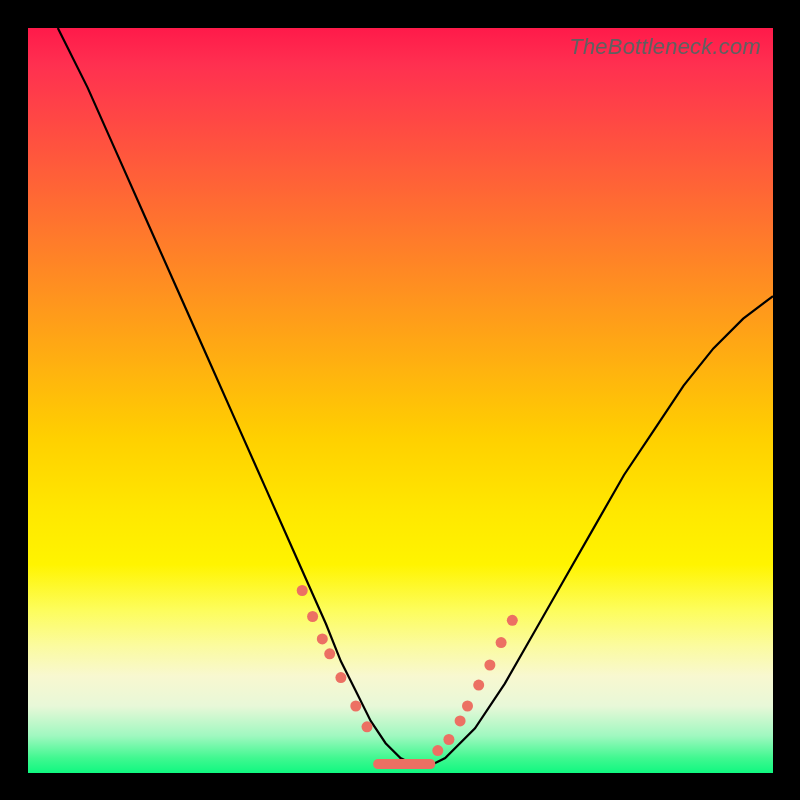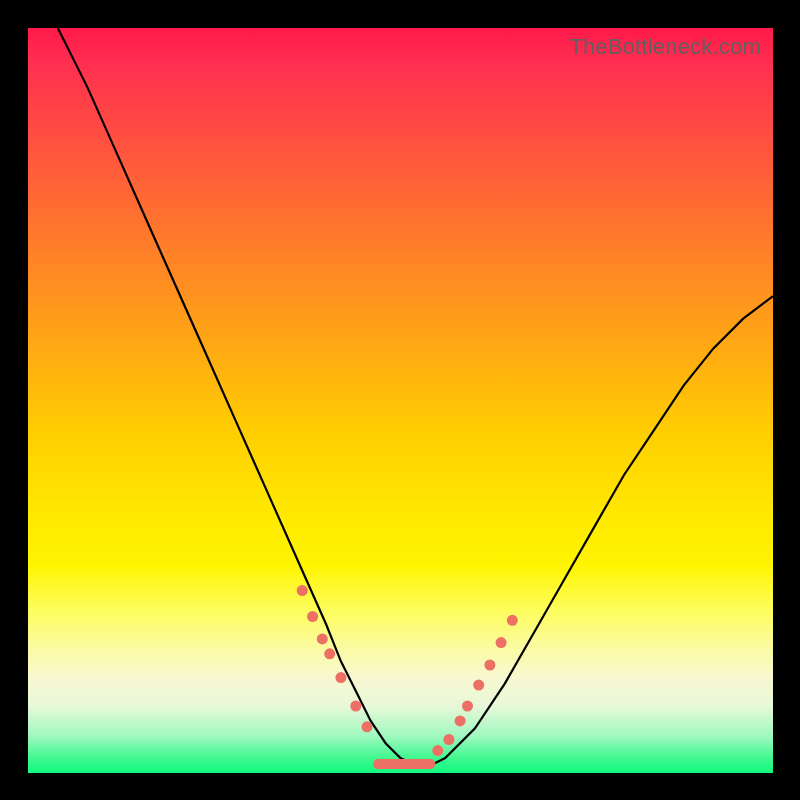--- a/index.html
+++ b/index.html
@@ -29,20 +29,21 @@
       #fff400 72%,
       #fdfd5a 78%,
       #fbfba0 83%,
       #f8f8d0 87%,
       #e8f8d8 91%,
       #a0f8c0 95%,
       #40f890 98%,
       #10f880 100%
     );
     overflow: hidden;
+    font-style: italic;
   }
   .watermark {
     position: absolute;
     top: 6px;
     right: 12px;
     color: #606060;
     font-size: 22px;
     font-weight: 500;
     z-index: 10;
     letter-spacing: 0.2px;

